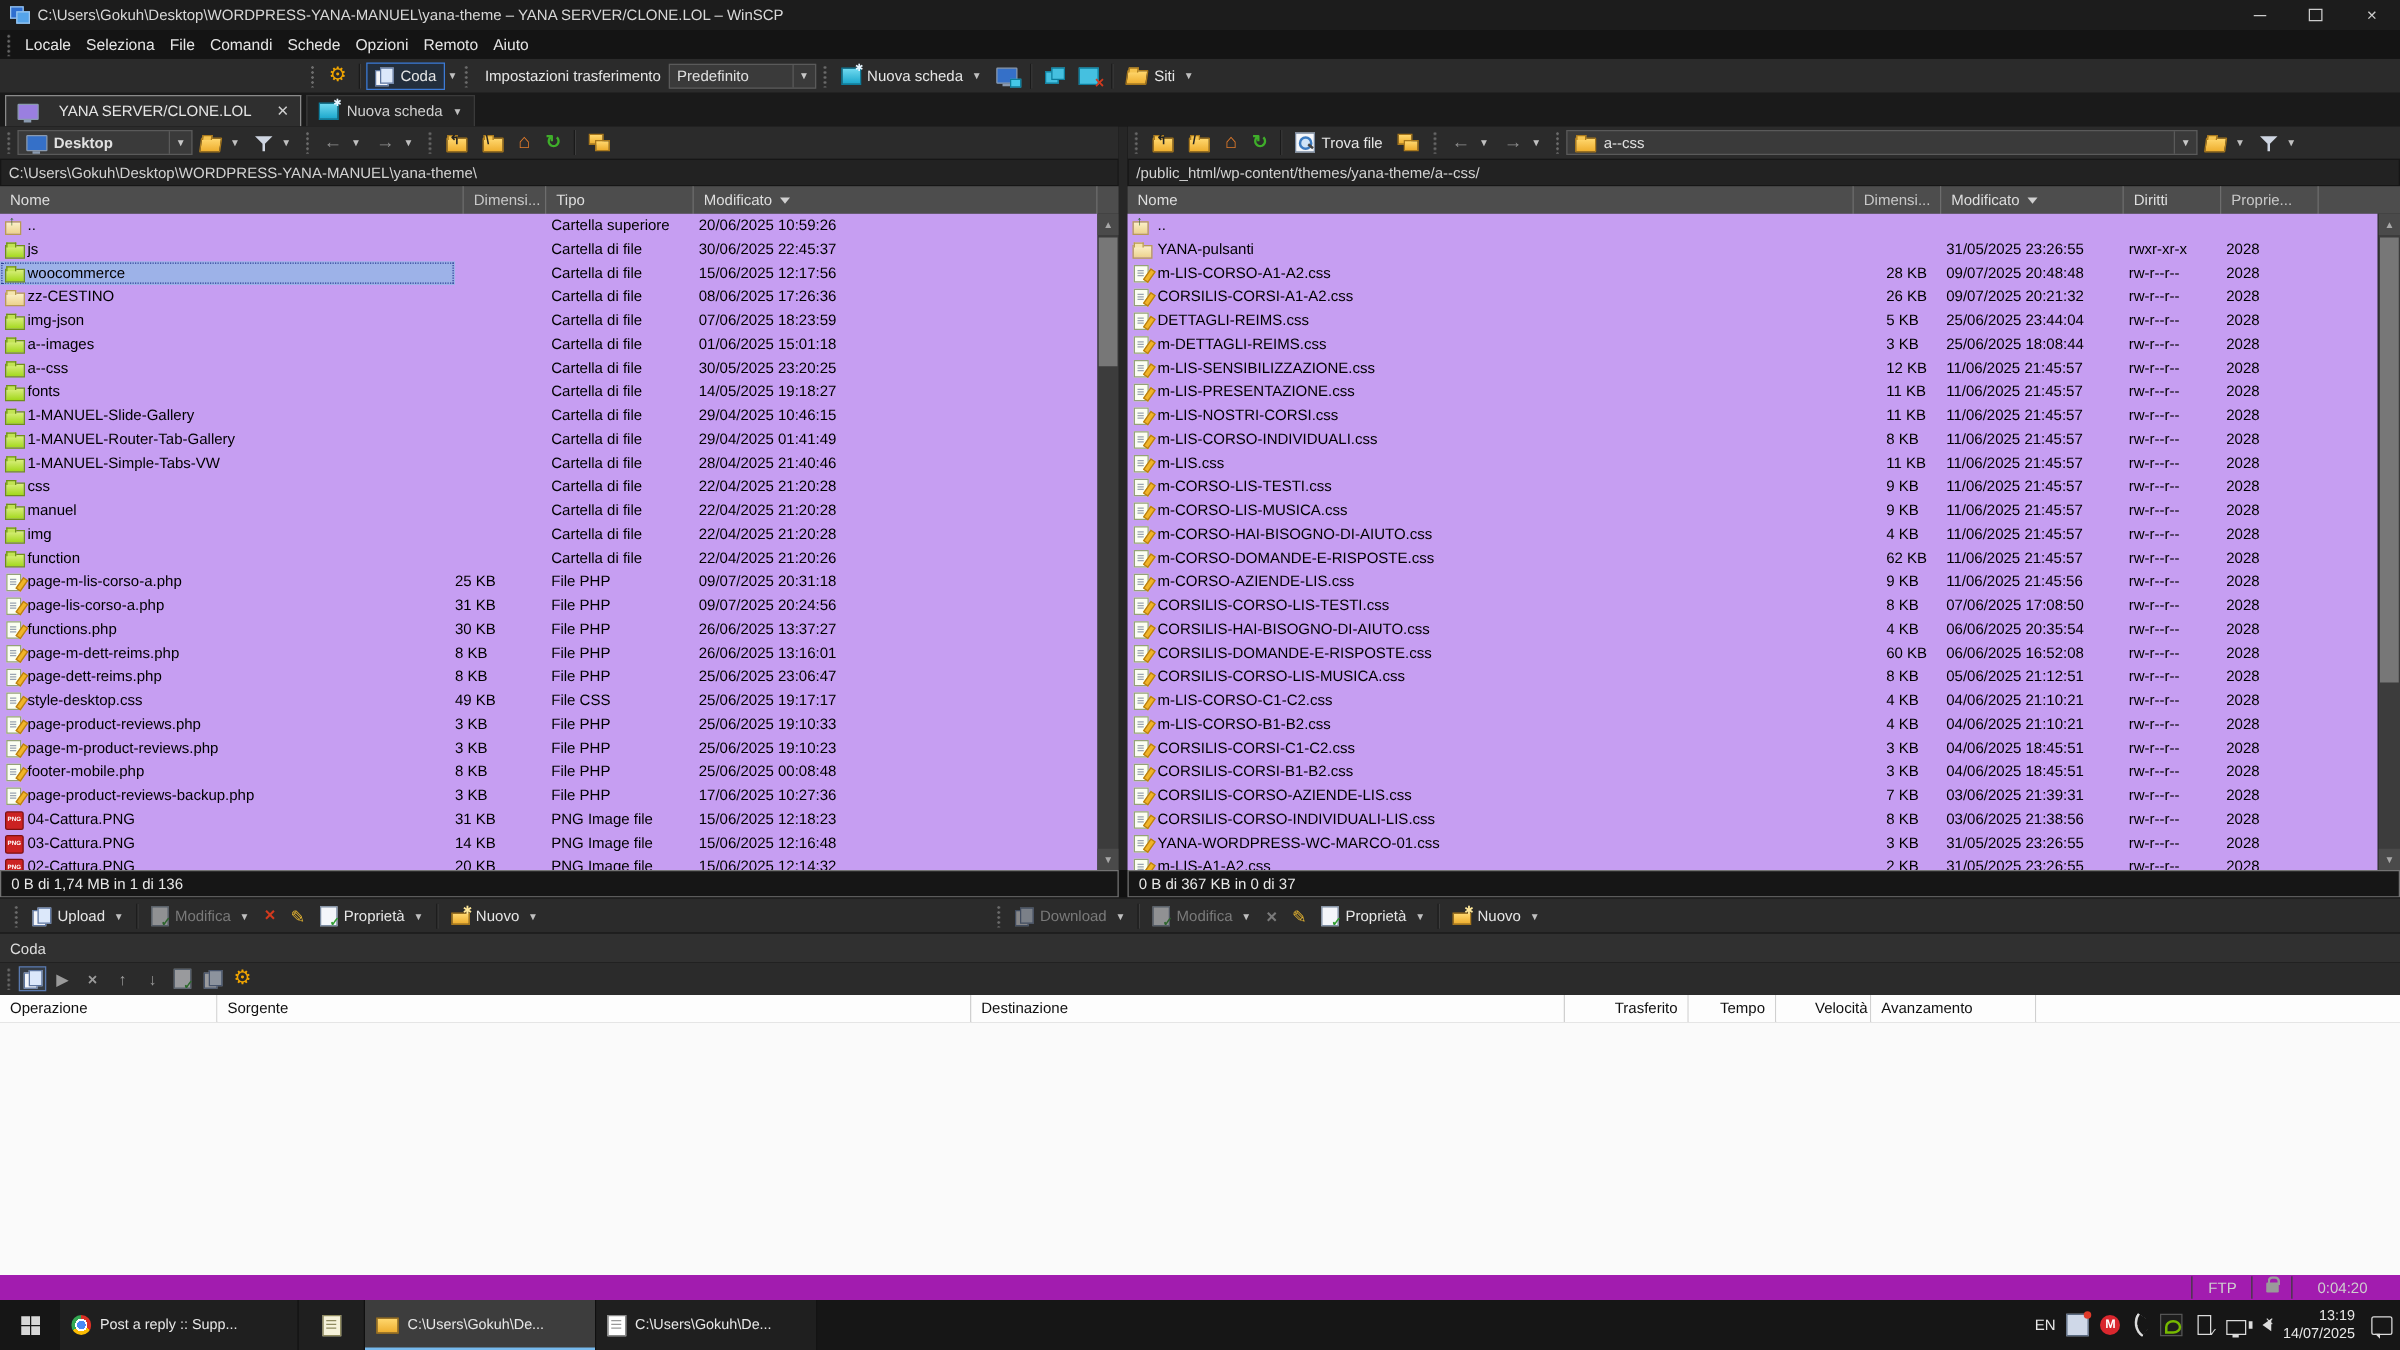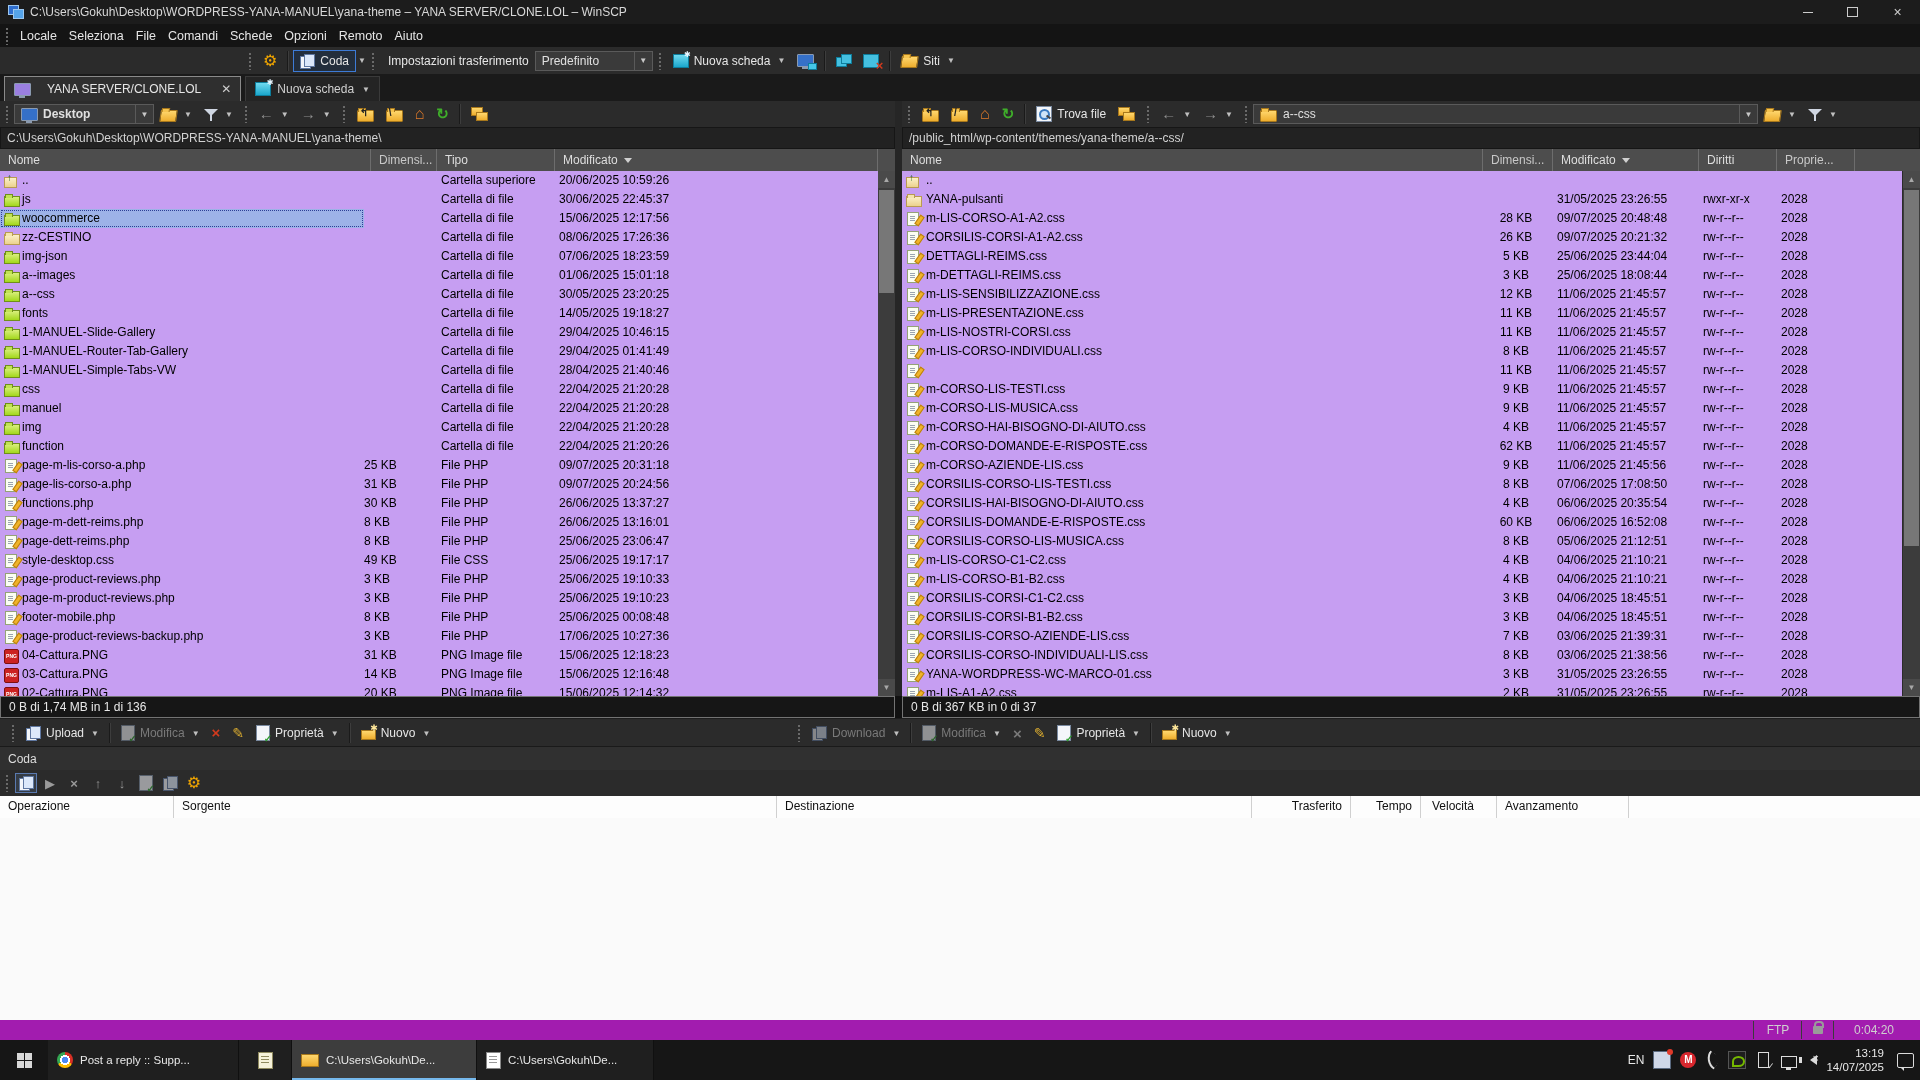--- a/index.html
+++ b/index.html
@@ -95,21 +95,21 @@
   .hcell{position:absolute;top:0;height:22px;line-height:22px;border-right:1px solid #6d6d6d;box-sizing:border-box;padding-left:8px;white-space:nowrap;overflow:hidden;}
   .sortcaret{display:inline-block;width:0;height:0;border-left:4px solid transparent;border-right:4px solid transparent;border-top:5px solid #d0d0d0;margin-left:6px;vertical-align:middle;}
   .list{position:relative;height:525px;background:#c69ef2;overflow:hidden;}
   .row{position:relative;height:19px;}
   .cell{position:absolute;top:0;height:19px;line-height:19px;font-size:12px;color:#000;white-space:nowrap;overflow:hidden;}
   .lp .c-name{left:0;width:364px;padding-left:22px;box-sizing:border-box;}
   .lp .c-size{left:364px;width:66px;text-align:left;}
   .lp .c-type{left:441px;width:112px;}
   .lp .c-mod{left:559px;width:312px;}
   .rp .c-name{left:0;width:583px;padding-left:24px;box-sizing:border-box;}
-  .rp .c-size{left:583px;width:62px;text-align:center;}
+  .rp .c-size{left:607px;width:62px;text-align:left;}
   .rp .c-mod{left:655px;width:145px;}
   .rp .c-rights{left:801px;width:76px;}
   .rp .c-owner{left:879px;width:78px;}
   .sel .c-name{background:#9db2e8;outline:1px dotted #2d3f96;outline-offset:-2px;}
   
   .fi{position:absolute;left:4px;top:3px;width:14px;height:12px;z-index:2;}
   .fi.folder_green{background:linear-gradient(180deg,#d9ef7d,#a3d81c);border:1px solid #6f8f1a;height:9px;top:6px;}
   .fi.folder_green::before{content:"";position:absolute;top:-3px;left:0;width:6px;height:3px;background:#c2e354;border:1px solid #6f8f1a;border-bottom:none;}
   .fi.folder_yellow{background:linear-gradient(180deg,#fbf0c8,#ecd28d);border:1px solid #b99b52;height:9px;top:6px;}
   .fi.folder_yellow::before{content:"";position:absolute;top:-3px;left:0;width:6px;height:3px;background:#f5e5ae;border:1px solid #b99b52;border-bottom:none;}
@@ -652,20 +652,21 @@
         <div class="row rp">
           <span class="fi doc"></span>
           <span class="cell c-name">m-LIS-CORSO-INDIVIDUALI.css</span>
           <span class="cell c-size">8 KB</span>
           <span class="cell c-mod">11/06/2025 21:45:57</span>
           <span class="cell c-rights">rw-r--r--</span>
           <span class="cell c-owner">2028</span>
         </div>
         <div class="row rp">
           <span class="fi doc"></span>
+          <span class="cell c-name">m-LIS.css</span>
           <span class="cell c-size">11 KB</span>
           <span class="cell c-mod">11/06/2025 21:45:57</span>
           <span class="cell c-rights">rw-r--r--</span>
           <span class="cell c-owner">2028</span>
         </div>
         <div class="row rp">
           <span class="fi doc"></span>
           <span class="cell c-name">m-CORSO-LIS-TESTI.css</span>
           <span class="cell c-size">9 KB</span>
           <span class="cell c-mod">11/06/2025 21:45:57</span>
@@ -908,21 +909,21 @@
       <span class="ic gear">⚙</span>
     </span>
 </div>
 
 <div class="abs" id="queuehead">
   <span class="qh" style="left:0;width:174px;">Operazione</span>
   <span class="qh" style="left:777px;width:475px;">Destinazione</span>
   <span class="qh" style="left:174px;width:603px;">Sorgente</span>
   <span class="qh" style="left:1252px;width:99px;text-align:right;padding-right:8px;">Trasferito</span>
   <span class="qh" style="left:1351px;width:70px;text-align:right;padding-right:8px;">Tempo</span>
-  <span class="qh" style="left:1421px;width:76px;text-align:right;padding-right:22px;">Velocità</span>
+  <span class="qh" style="left:1421px;width:76px;text-align:right;padding-right:2px;">Velocità</span>
   <span class="qh" style="left:1497px;width:132px;">Avanzamento</span>
   <span class="qh" style="left:1629px;width:291px;border-right:none;"></span>
 </div>
 
 <div class="abs" id="queuelist"></div>
 
 <div class="abs" id="statusbar">
   <span class="sseg" style="left:4px;width:1748px;border-left:none;justify-content:flex-start;"></span>
   <span class="sseg" style="left:1753px;width:48px;">FTP</span>
   <span class="sseg" style="left:1801px;width:32px;">

